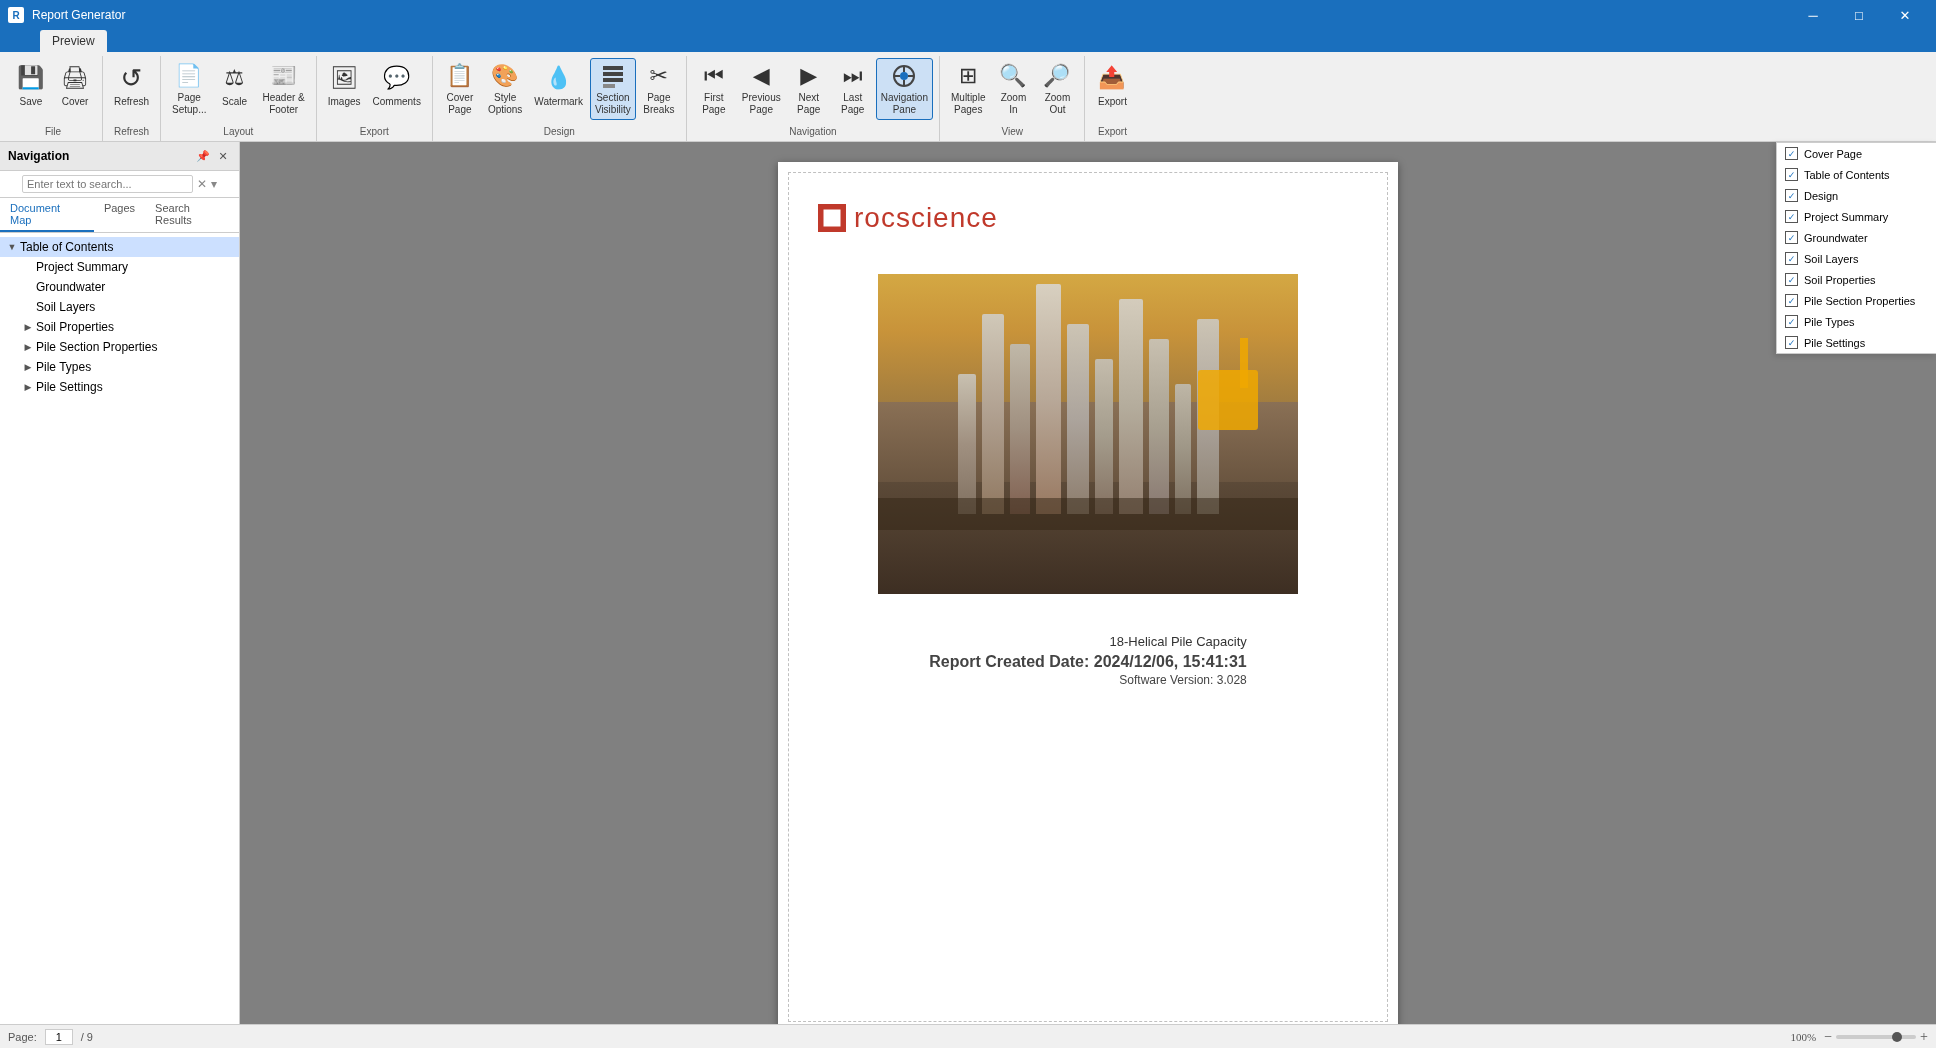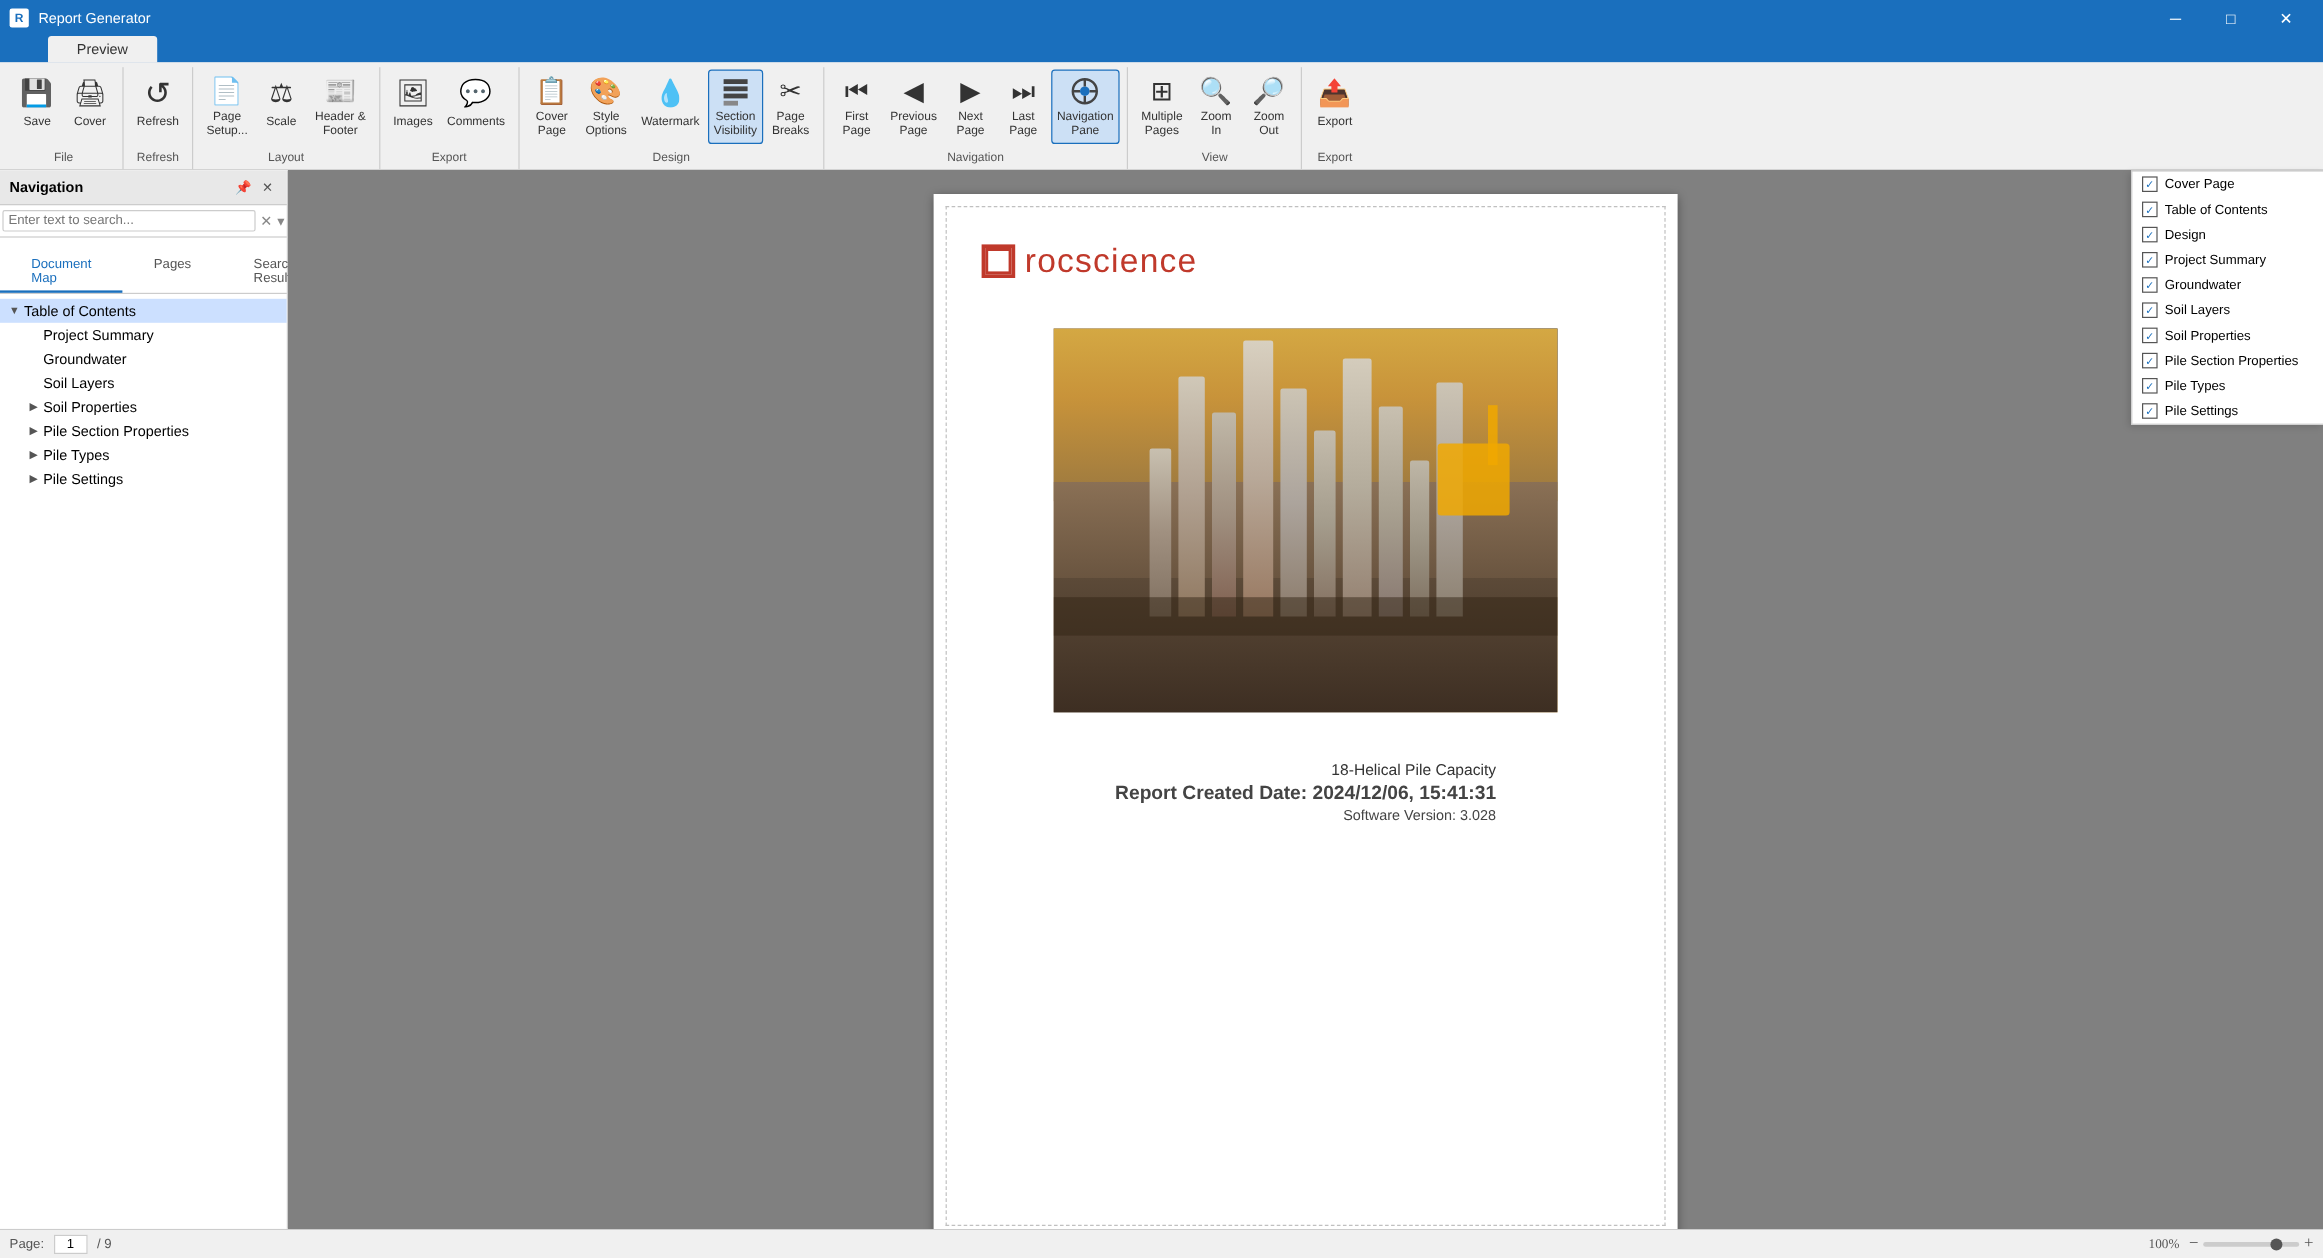--- a/index.html
+++ b/index.html
@@ -23,21 +23,21 @@
 
     
     .ribbon-tabs {
       background: #1a6fbd;
       height: 22px;
       display: flex;
       align-items: flex-end;
       padding-left: 40px;
     }
     .ribbon-tab {
-      padding: 4px 24px;
+      padding: 4px 12px;
       color: white;
       font-size: 12px;
       cursor: pointer;
       border-radius: 3px 3px 0 0;
     }
     .ribbon-tab.active {
       background: #f0f0f0;
       color: #333;
     }
 
@@ -120,44 +120,43 @@
       padding: 6px 8px;
       display: flex;
       align-items: center;
       justify-content: space-between;
       border-bottom: 1px solid #ccc;
     }
     .nav-header-title { font-size: 12px; font-weight: bold; }
     .nav-header-controls { display: flex; gap: 4px; }
     .nav-header-btn { width: 16px; height: 16px; cursor: pointer; display: flex; align-items: center; justify-content: center; font-size: 11px; color: #555; }
     .nav-search {
-      padding: 4px 2px;
+      padding: 4px 22px;
       border-bottom: 1px solid #ccc;
       display: flex;
       align-items: center;
       gap: 4px;
     }
     .nav-search input {
       flex: 1;
       border: 1px solid #ccc;
       padding: 2px 4px;
       font-size: 11px;
       border-radius: 2px;
     }
     .nav-tabs {
       display: flex;
       border-bottom: 1px solid #ccc;
     }
     .nav-tab {
-      padding: 4px 26px;
+      padding: 4px 10px;
       font-size: 11px;
       cursor: pointer;
       border-bottom: 2px solid transparent;
       color: #555;
-      margin-top: 12px;
     }
     .nav-tab.active { color: #1a6fbd; border-bottom-color: #1a6fbd; }
     .nav-tree { flex: 1; overflow-y: auto; padding: 4px 0; }
     .tree-item {
       display: flex;
       align-items: center;
       padding: 2px 4px;
       cursor: pointer;
       font-size: 12px;
     }

